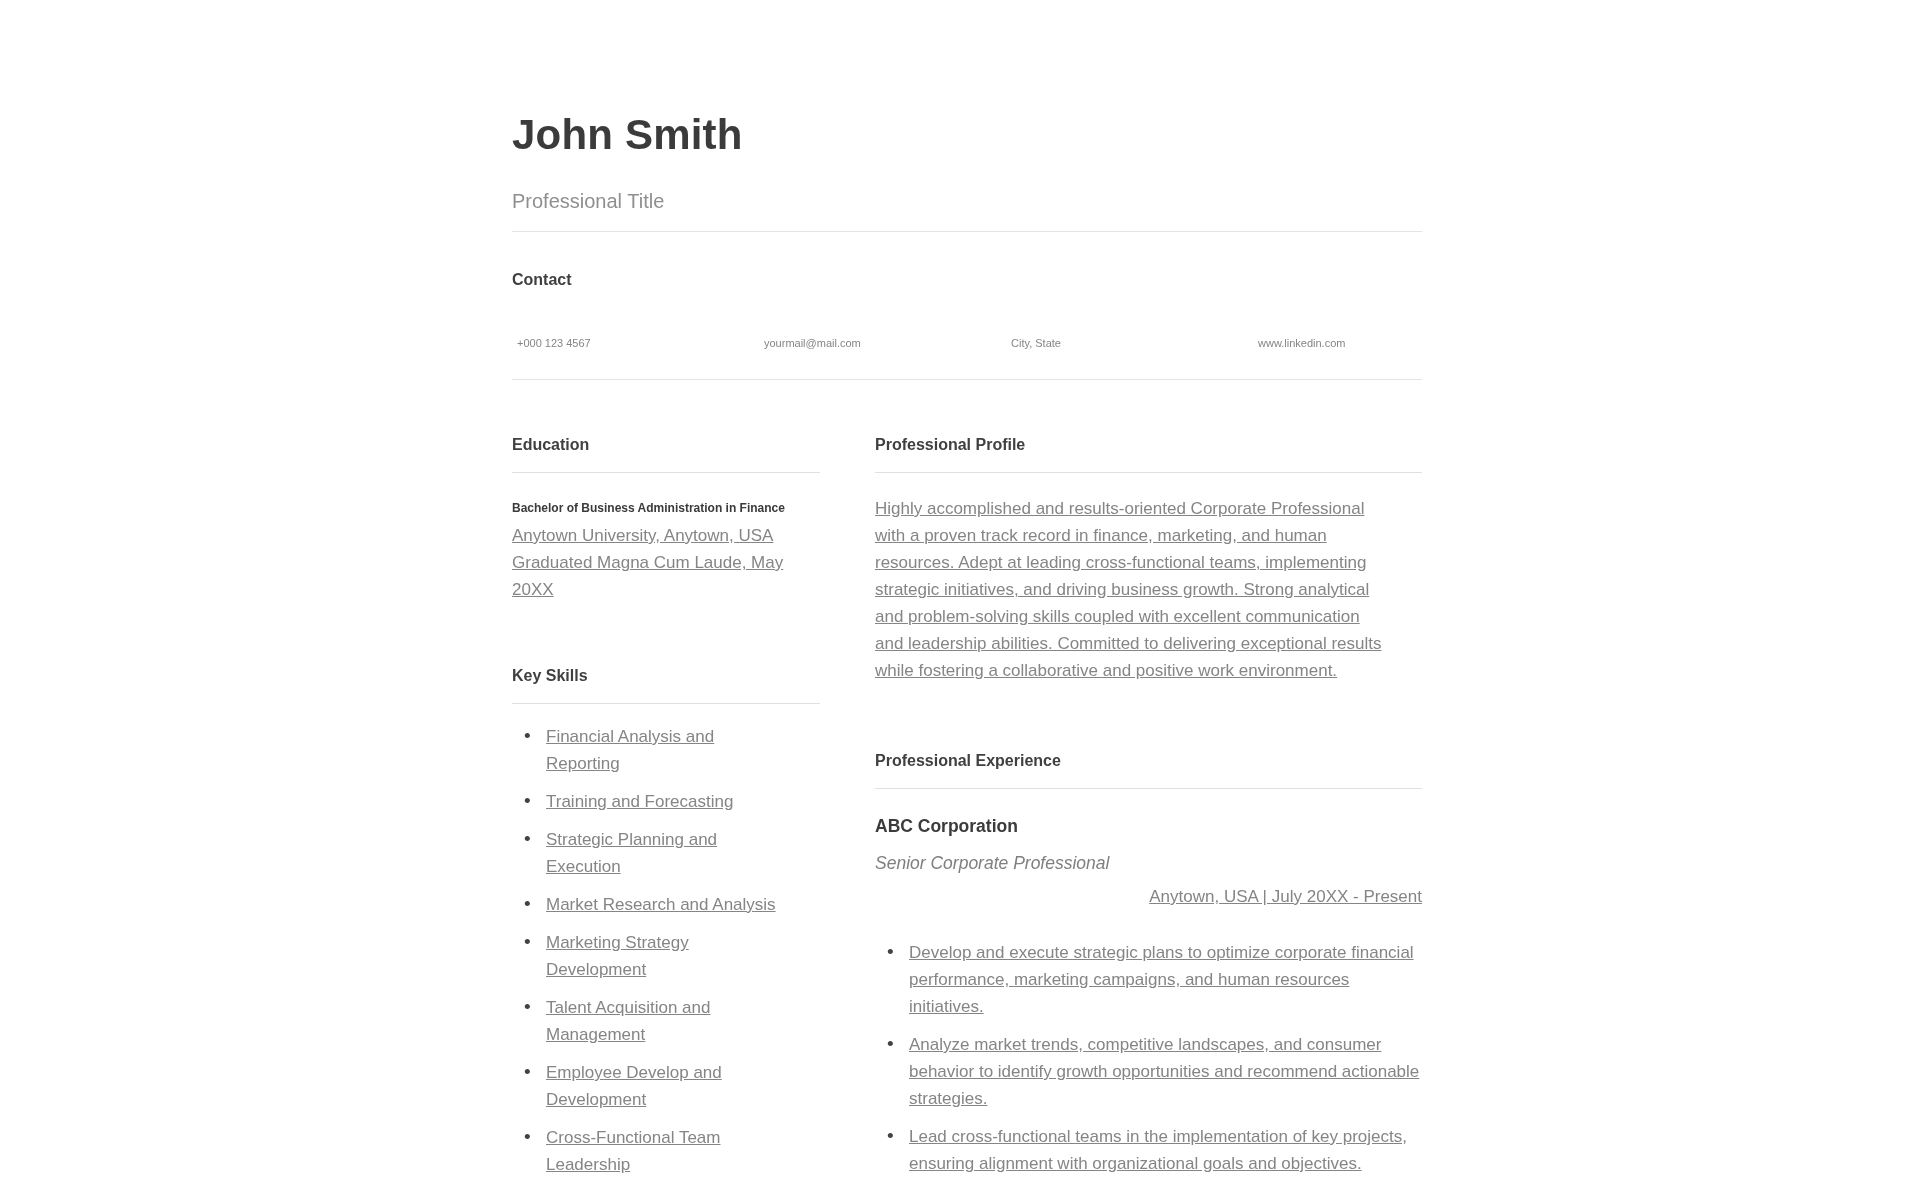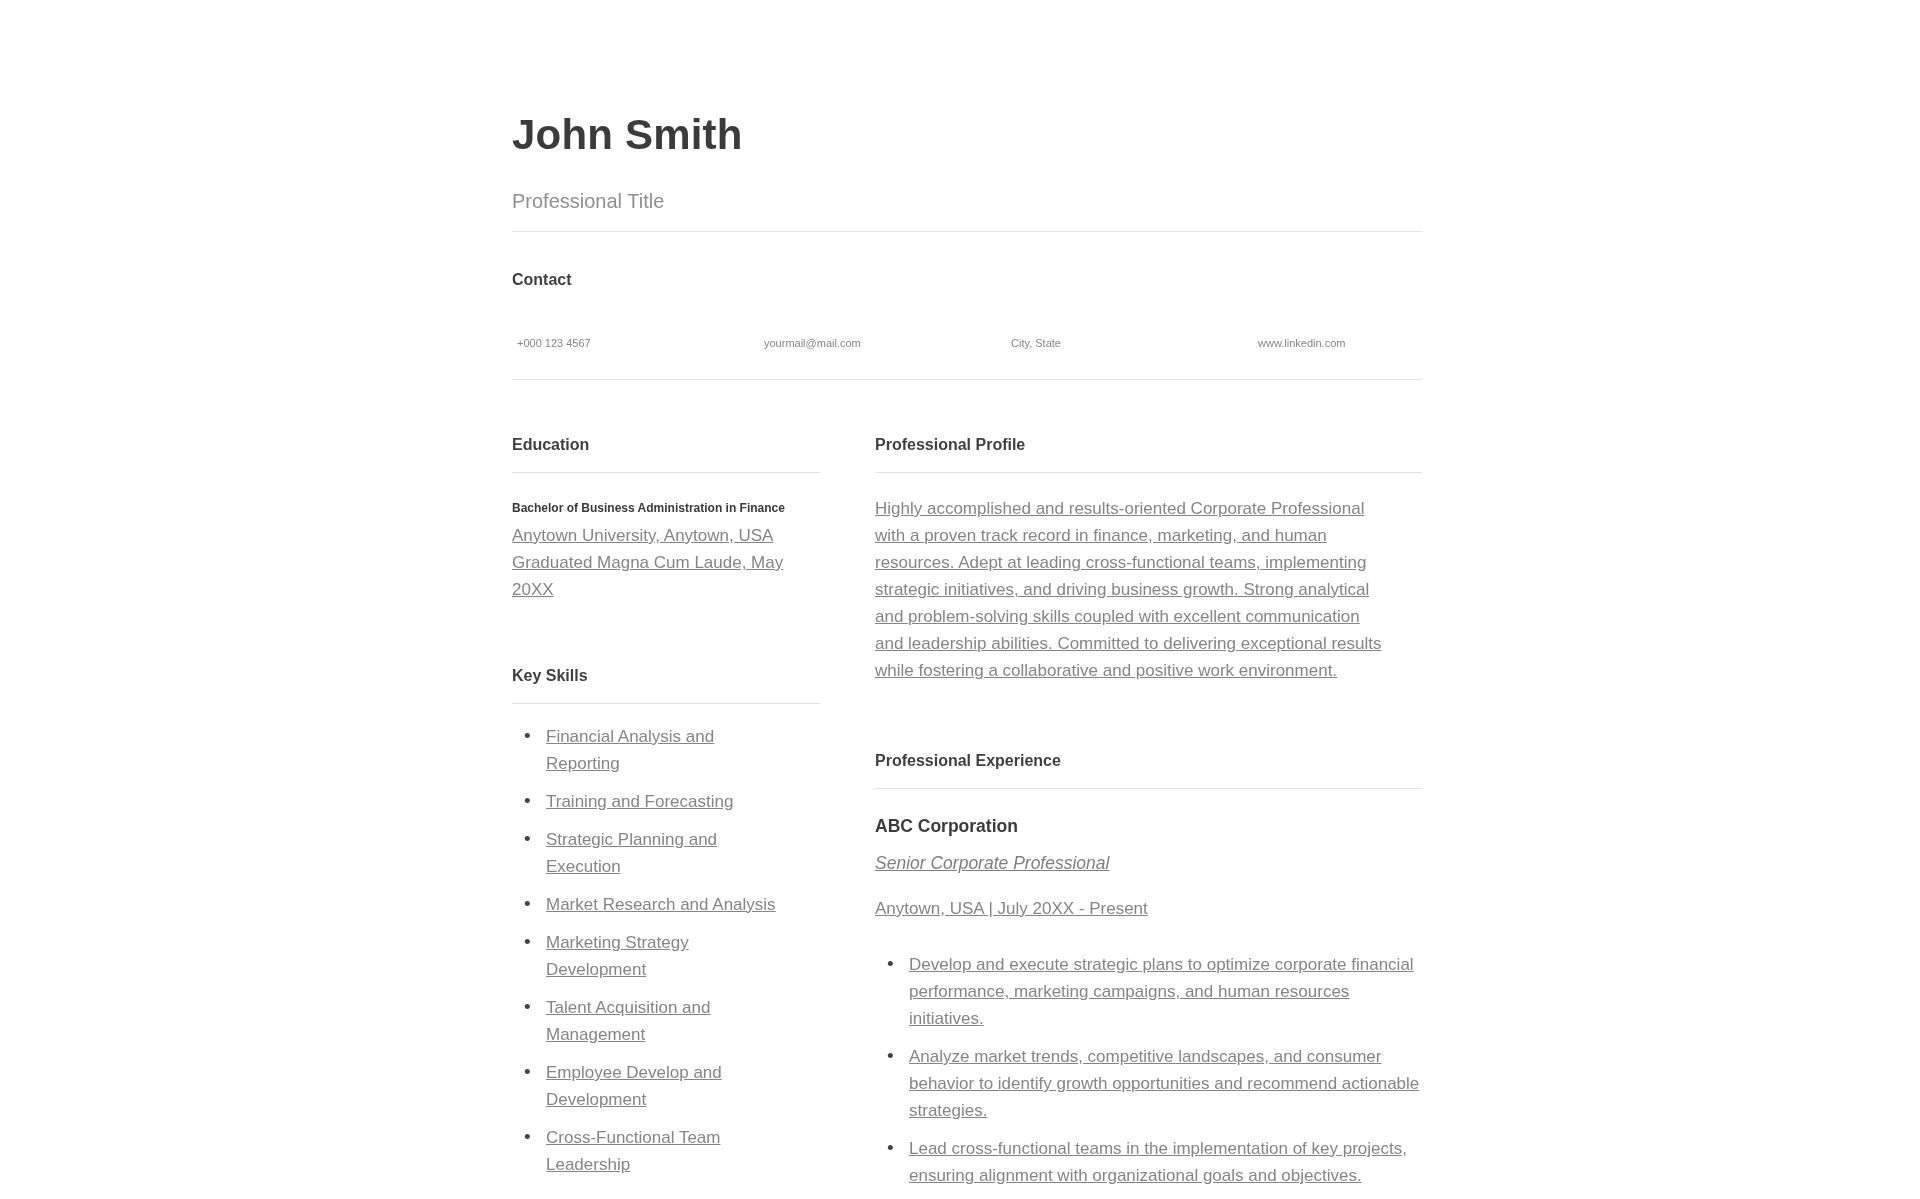--- a/index.html
+++ b/index.html
@@ -43,22 +43,22 @@
     content:"\2022"; position:absolute; left:12px; top:-1px;
     color:#424242; font-size:19px;
   }
   .skills-list { margin-top:19px; }
   .skills-list li { max-width:242px; }
 
   .profile-text { margin-top:22px; max-width:512px; }
 
   .xp-sec { margin-top:62px; }
   .xp-company { margin-top:24px; font-size:17.5px; font-weight:700; color:#3b3b3b; line-height:27px; }
-  .xp-role { margin-top:10px; font-size:17.5px; font-style:italic; color:#7f7f7f; line-height:27px;text-decoration:underline; }
-  .xp-meta { margin-top:18px; }
+  .xp-role { margin-top:10px; font-size:17.5px; font-style:italic; color:#7f7f7f; line-height:27px; }
+  .xp-meta { margin-top:6px;text-align:right; }
   .xp-bullets { margin-top:29px; }
   .xp-bullets li { padding-left:32px; margin-bottom:12px; }
   .xp-bullets li::before { left:10px; }
 </style>
 </head>
 <body>
 
 <div class="page">
 
   <div class="name">John Smith</div>

